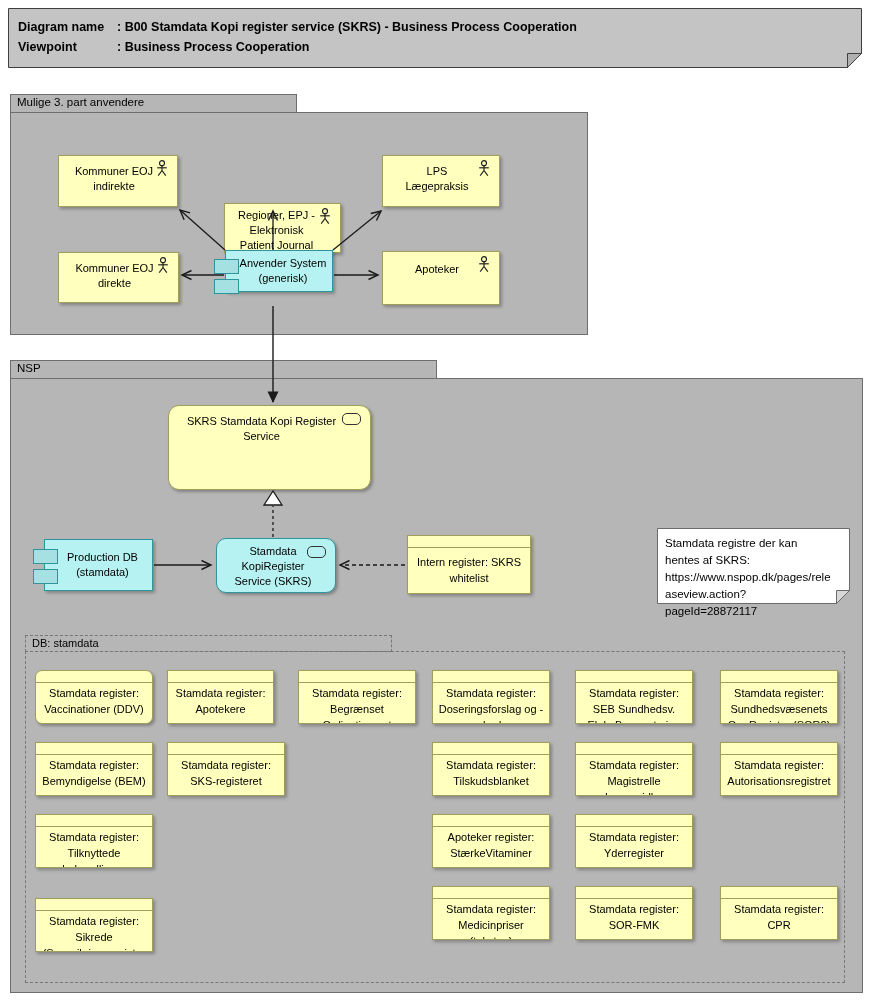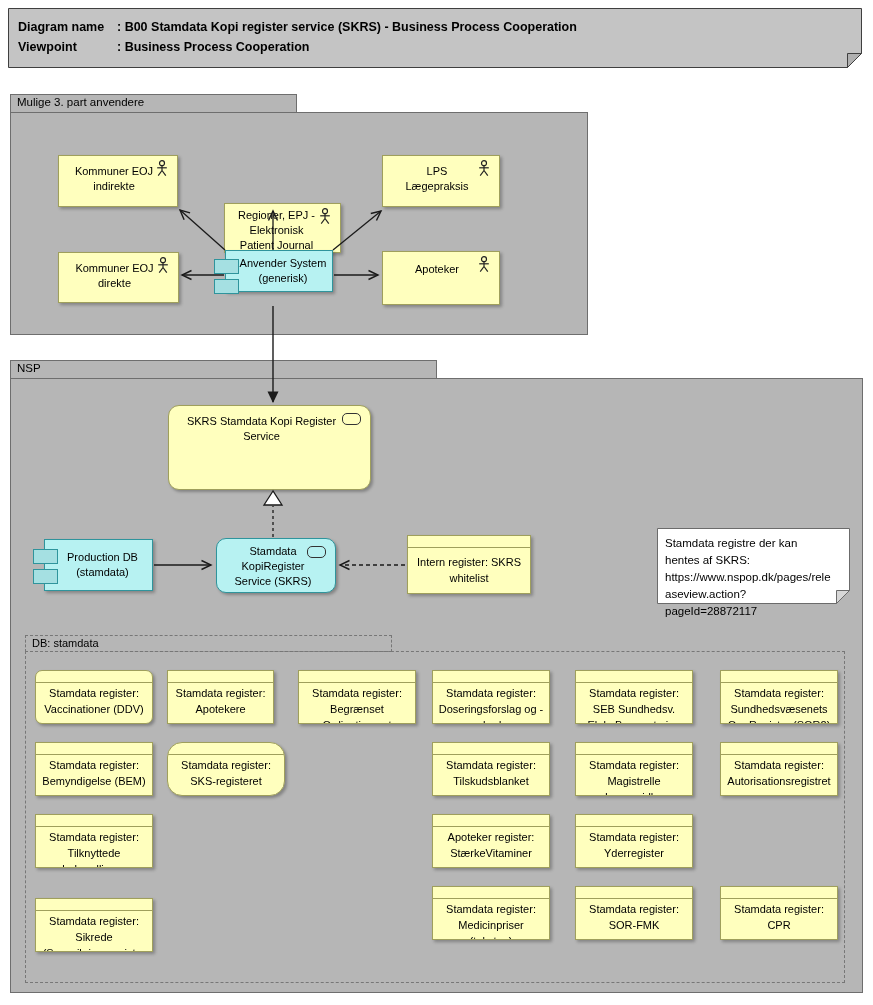--- a/index.html
+++ b/index.html
@@ -208,21 +208,21 @@
   </div>
   <div class="ab reg shadow" style="left:720px;top:670px;width:118px;height:54px;">
     <div class="bar"></div>
     <div class="txt">Stamdata register: Sundhedsvæsenets Org Register (SOR2)</div>
   </div>
 
   <div class="ab reg shadow" style="left:35px;top:742px;width:118px;height:54px;">
     <div class="bar"></div>
     <div class="txt">Stamdata register: Bemyndigelse (BEM)</div>
   </div>
-  <div class="ab reg shadow" style="left:167px;top:742px;width:118px;height:54px;border-radius:15px;">
+  <div class="ab reg shadow" style="left:167px;top:742px;width:118px;height:54px;">
     <div class="bar"></div>
     <div class="txt">Stamdata register: SKS-registeret</div>
   </div>
   <div class="ab reg shadow" style="left:432px;top:742px;width:118px;height:54px;">
     <div class="bar"></div>
     <div class="txt">Stamdata register: Tilskudsblanket</div>
   </div>
   <div class="ab reg shadow" style="left:575px;top:742px;width:118px;height:54px;">
     <div class="bar"></div>
     <div class="txt">Stamdata register: Magistrelle Lægemidler</div>

